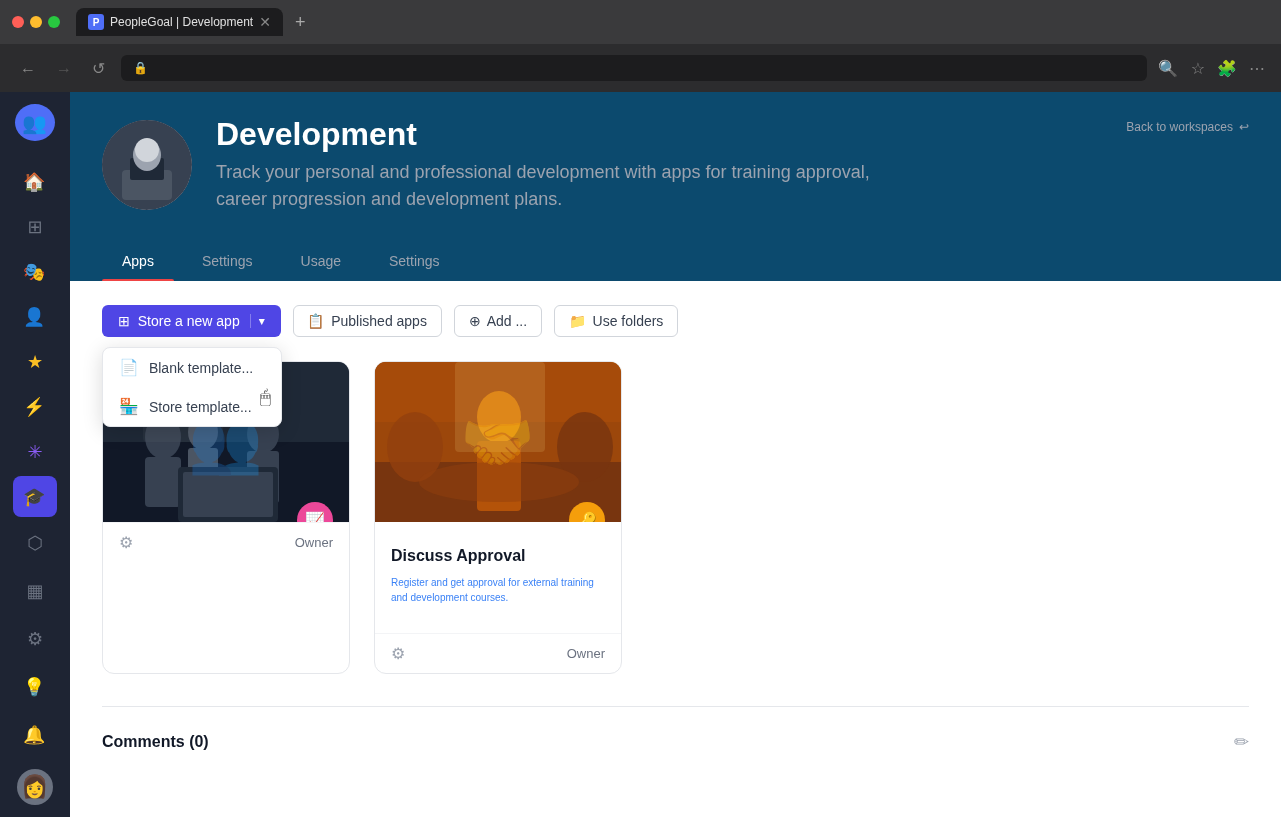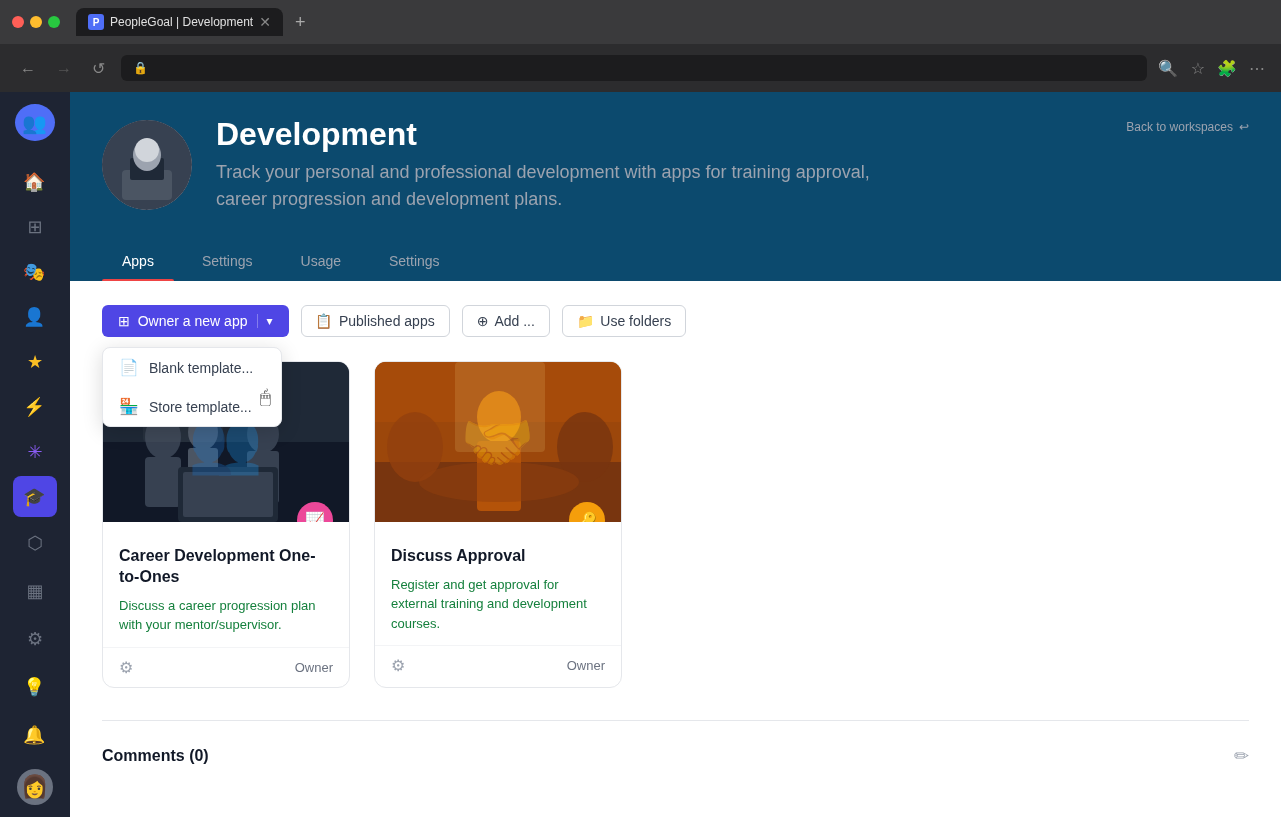--- a/index.html
+++ b/index.html
@@ -414,23 +414,24 @@
       padding: 24px 16px 12px;
     }
     .app-card-title {
       font-size: 16px;
       font-weight: 600;
       color: #111827;
       margin-bottom: 8px;
       line-height: 1.3;
     }
     .app-card-desc {
-      font-size: 13px;
-      color: #15803d;
+      font-size: 10px;
+      color: #3b82f6;
       line-height: 1.5;
+      margin-bottom: 16px;
     }
     .app-card-footer {
       display: flex;
       align-items: center;
       justify-content: space-between;
       padding: 10px 16px;
       border-top: 1px solid #f3f4f6;
     }
     .settings-icon { color: #9ca3af; font-size: 16px; cursor: pointer; }
     .owner-label { font-size: 13px; color: #6b7280; }
@@ -588,21 +589,21 @@
           </div>
         </div>
       </div>
 
       <div class="page-content">
 
         <div class="apps-toolbar">
           <div style="position:relative;">
             <button class="btn-create">
               <span>⊞</span>
-              <span>Owner a new app</span>
+              <span>Store a new app</span>
               <span class="dropdown-arrow">▾</span>
             </button>
 
             <div class="dropdown-menu">
               <div class="dropdown-item">
                 <span class="dropdown-item-icon">📄</span>
                 <span>Blank template...</span>
               </div>
               <div class="dropdown-item">
                 <span class="dropdown-item-icon">🏪</span>
@@ -641,24 +642,20 @@
                 <rect x="144" y="89" width="32" height="52" fill="#374151" rx="3"></rect>
 
                 <rect x="75" y="105" width="100" height="55" fill="#1f2937" rx="4"></rect>
                 <rect x="80" y="110" width="90" height="45" fill="#374151" rx="2"></rect>
 
                 <rect x="40" y="0" width="80" height="80" fill="rgba(255,255,255,0.04)" rx="4"></rect>
               </svg>
               <div class="app-badge badge-pink">
                 <span style="font-size:16px;">📈</span>
               </div>
-            </div>
-            <div class="app-card-body">
-              <div class="app-card-title">Career Development One-to-Ones</div>
-              <div class="app-card-desc">Discuss a career progression plan with your mentor/supervisor.</div>
             </div>
             <div class="app-card-footer">
               <span class="settings-icon">⚙</span>
               <span class="owner-label">Owner</span>
             </div>
           </div>
 
           <div class="app-card">
             <div class="app-card-image img-training">
               

